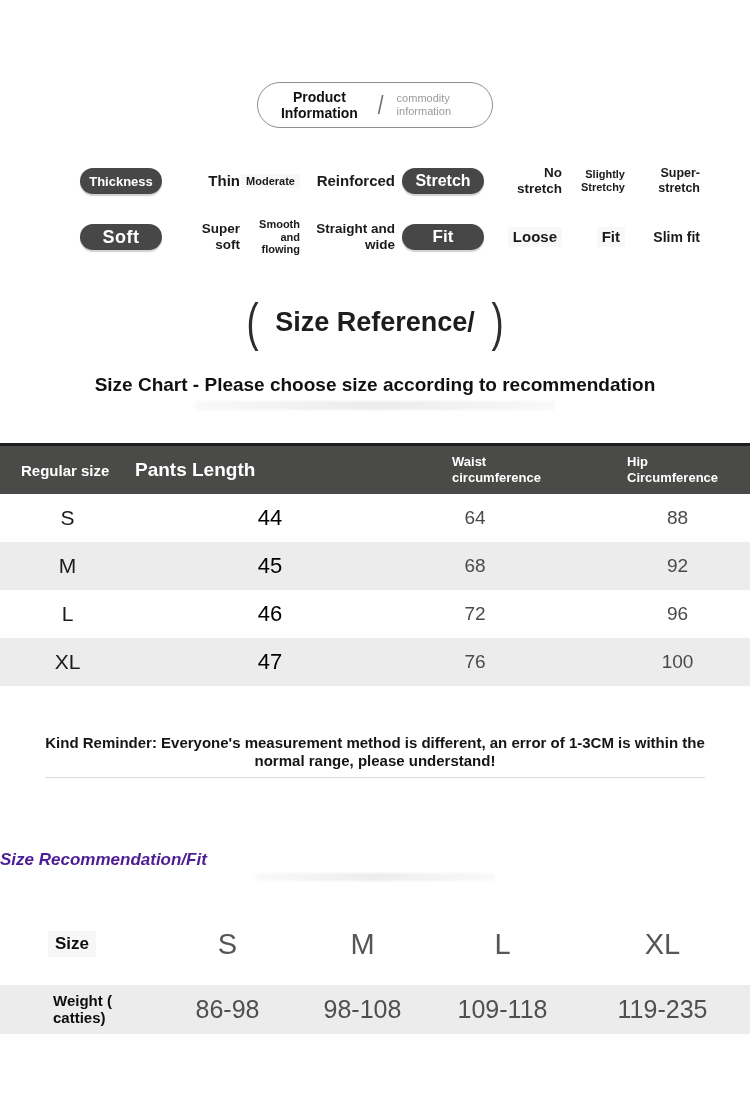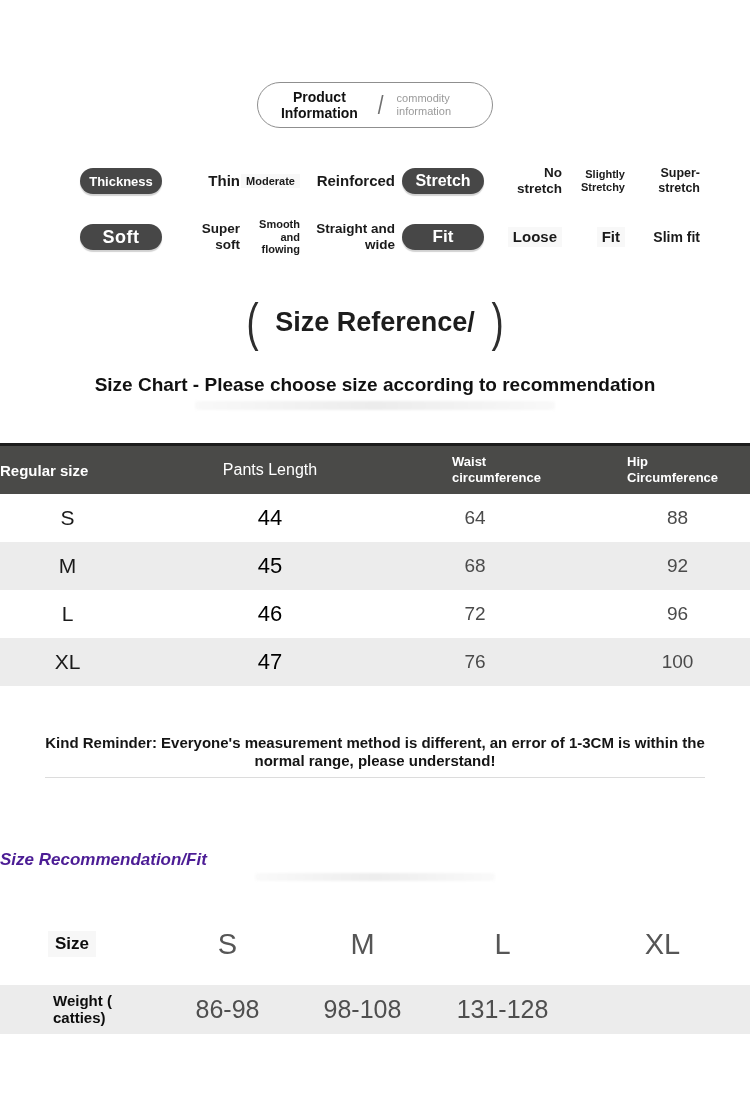--- a/index.html
+++ b/index.html
@@ -41,22 +41,22 @@
   .subtitle{position:absolute;top:374px;width:100%;text-align:center;
             font-size:19px;font-weight:bold;color:#111;}
   .subtitle-bar{position:absolute;top:401px;left:50%;transform:translateX(-50%);
                 width:360px;height:9px;border-radius:3px;
                 background:linear-gradient(90deg,#f9f9f9,#ececec,#f9f9f9);filter:blur(1px);}
 
   
   .table{position:absolute;top:443px;left:0;width:750px;}
   .thead{height:48px;background:#4a4a48;border-top:3px solid #1d1d1d;color:#fff;
          display:grid;grid-template-columns:135px 270px 140px 205px;align-items:center;}
-  .th1{font-size:15px;font-weight:bold;}
-  .th2{text-align:center;font-size:16px;font-weight:normal;}
+  .th1{padding-left:21px;font-size:15px;font-weight:bold;}
+  .th2{text-align:left;font-size:19px;font-weight:bold;}
   .th3{padding-left:47px;font-size:13px;font-weight:bold;line-height:1.2;}
   .th4{padding-left:82px;padding-right:30px;font-size:13px;font-weight:bold;line-height:1.2;}
   .trow{height:48px;display:grid;grid-template-columns:135px 270px 140px 205px;align-items:center;}
   .trow.alt{background:#ececec;}
   .td{text-align:center;}
   .td-size{font-size:21px;color:#1b1b1b;}
   .td-len{font-size:22px;color:#000;}
   .td-waist{font-size:19px;color:#4a4a4a;}
   .td-hip{font-size:19px;color:#4a4a4a;padding-left:60px;}
 
@@ -178,17 +178,18 @@
       <div class="blabel-cell"><span class="size-label">Size</span></div>
       <div class="bsize">S</div>
       <div class="bsize">M</div>
       <div class="bsize">L</div>
       <div class="bsize">XL</div>
     </div>
     <div class="brow brow2">
       <div class="weight-label">Weight ( catties)</div>
       <div class="bweight">86-98</div>
       <div class="bweight">98-108</div>
-      <div class="bweight">131-128</div>
+      <div class="bweight">109-118</div>
+      <div class="bweight">119-235</div>
     </div>
   </div>
 
 </div>
 
 </body></html>

